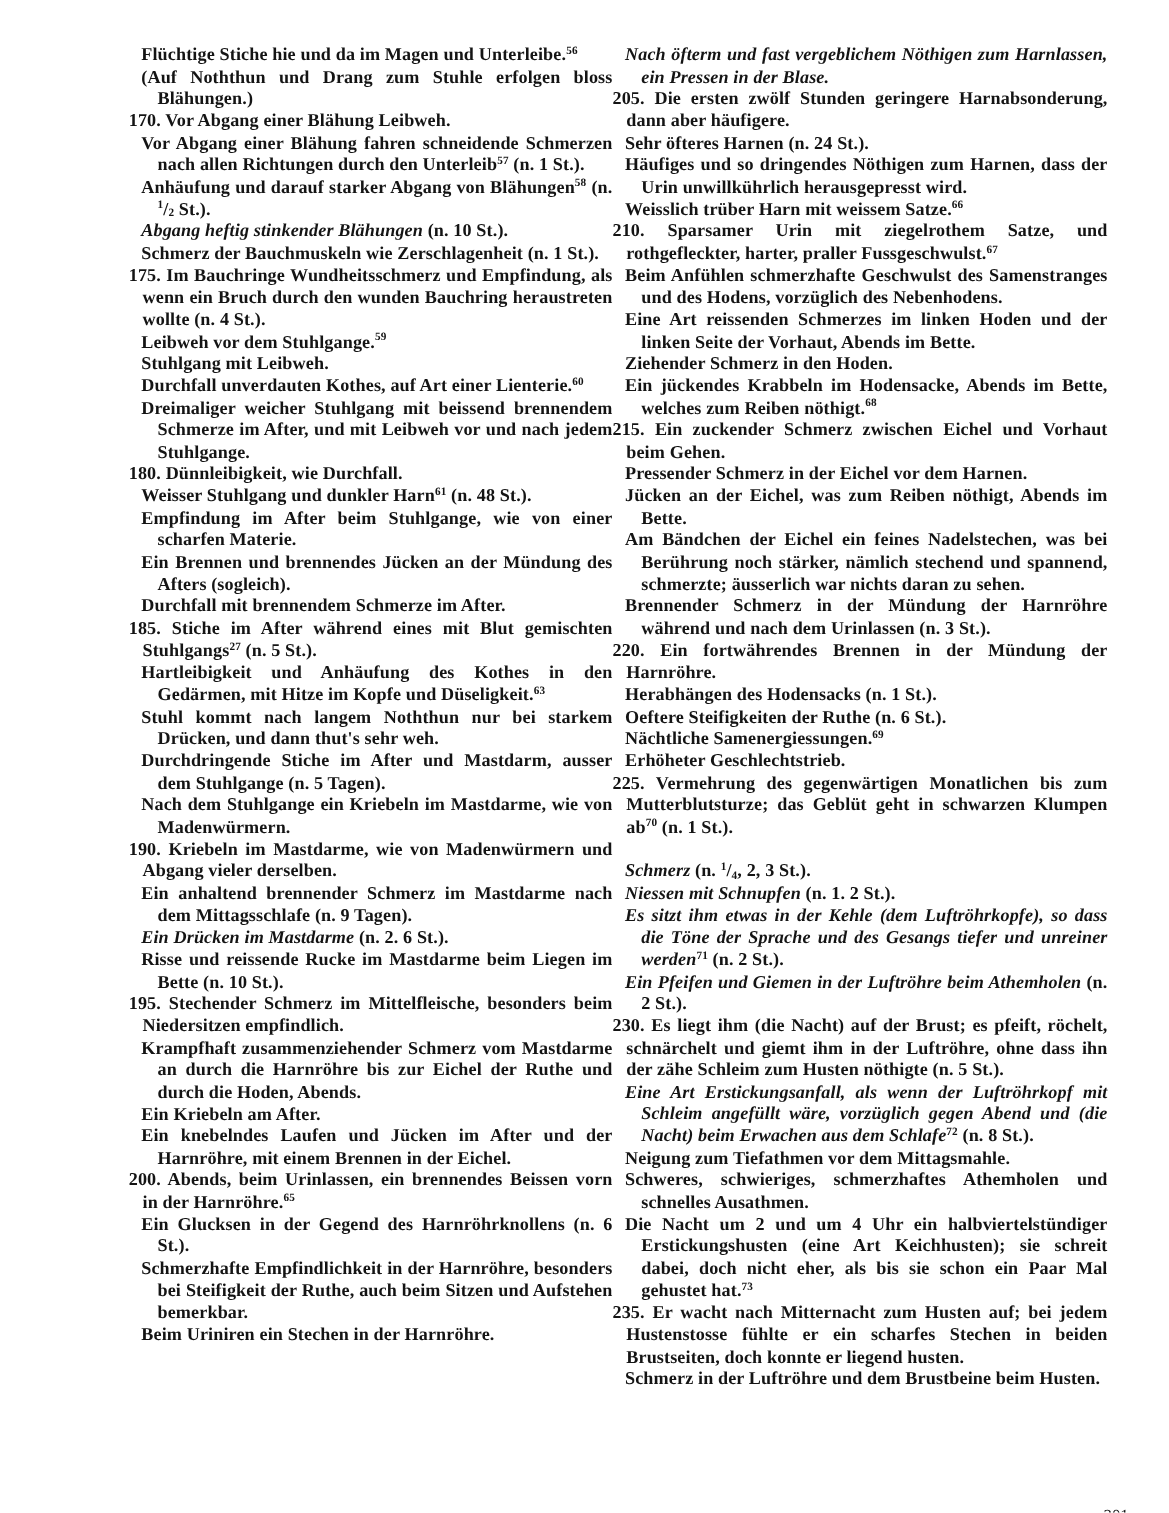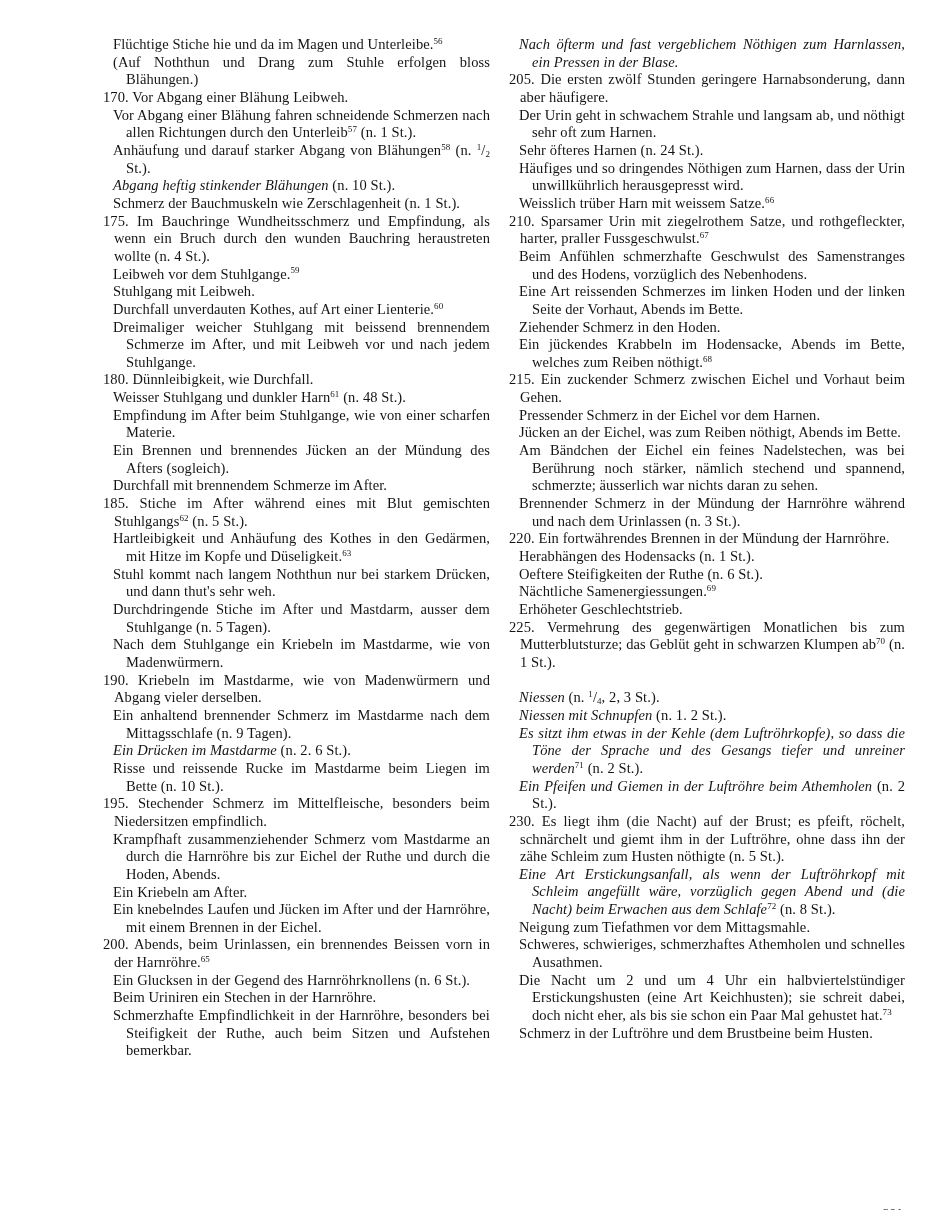--- a/index.html
+++ b/index.html
@@ -16,21 +16,21 @@
   .page {
     box-sizing: border-box;
     position: relative;
     width: 935px;
     height: 1210px;
     padding: 36px 30px 0 103px;
     background: #ffffff;
   }
   .cols {
     display: flex;
-    gap: 19px;
+    font-weight: bold;
   }
   .col {
     font-size: 14.5px;
     line-height: 17.65px;
     text-align: justify;
     letter-spacing: 0.1px;
   }
   .col-left  { width: 387px; }
   .col-right { width: 396px; }
   p { margin: 0; }
@@ -83,68 +83,68 @@
         <p class="entry"><span>175. </span>Im Bauchringe Wundheitsschmerz und Empfindung, als wenn ein Bruch durch den wunden Bauchring heraustreten wollte (n. 4 St.).</p>
         <p class="sub">Leibweh vor dem Stuhlgange.<sup>59</sup></p>
         <p class="sub">Stuhlgang mit Leibweh.</p>
         <p class="sub">Durchfall unverdauten Kothes, auf Art einer Lienterie.<sup>60</sup></p>
         <p class="sub">Dreimaliger weicher Stuhlgang mit beissend brennendem Schmerze im After, und mit Leibweh vor und nach jedem Stuhlgange.</p>
         <p class="entry"><span>180. </span>Dünnleibigkeit, wie Durchfall.</p>
         <p class="sub">Weisser Stuhlgang und dunkler Harn<sup>61</sup> (n. 48 St.).</p>
         <p class="sub">Empfindung im After beim Stuhlgange, wie von einer scharfen Materie.</p>
         <p class="sub">Ein Brennen und brennendes Jücken an der Mündung des Afters (sogleich).</p>
         <p class="sub">Durchfall mit brennendem Schmerze im After.</p>
-        <p class="entry"><span>185. </span>Stiche im After während eines mit Blut gemischten Stuhlgangs<sup>62</sup> (n. 5 St.).</p>
+        <p class="entry"><span>185. </span>Stiche im After während eines mit Blut gemischten Stuhlgangs<sup>27</sup> (n. 5 St.).</p>
         <p class="sub">Hartleibigkeit und Anhäufung des Kothes in den Gedärmen, mit Hitze im Kopfe und Düseligkeit.<sup>63</sup></p>
         <p class="sub">Stuhl kommt nach langem Noththun nur bei starkem Drücken, und dann thut's sehr weh.</p>
         <p class="sub">Durchdringende Stiche im After und Mastdarm, ausser dem Stuhlgange (n. 5 Tagen).</p>
         <p class="sub">Nach dem Stuhlgange ein Kriebeln im Mastdarme, wie von Madenwürmern.</p>
         <p class="entry"><span>190. </span>Kriebeln im Mastdarme, wie von Madenwürmern und Abgang vieler derselben.</p>
         <p class="sub">Ein anhaltend brennender Schmerz im Mastdarme nach dem Mittagsschlafe (n. 9 Tagen).</p>
         <p class="sub"><em>Ein Drücken im Mastdarme</em> (n. 2. 6 St.).</p>
         <p class="sub">Risse und reissende Rucke im Mastdarme beim Liegen im Bette (n. 10 St.).</p>
         <p class="entry"><span>195. </span>Stechender Schmerz im Mittelfleische, besonders beim Niedersitzen empfindlich.</p>
         <p class="sub">Krampfhaft zusammenziehender Schmerz vom Mastdarme an durch die Harnröhre bis zur Eichel der Ruthe und durch die Hoden, Abends.</p>
         <p class="sub">Ein Kriebeln am After.</p>
         <p class="sub">Ein knebelndes Laufen und Jücken im After und der Harnröhre, mit einem Brennen in der Eichel.</p>
         <p class="entry"><span>200. </span>Abends, beim Urinlassen, ein brennendes Beissen vorn in der Harnröhre.<sup>65</sup></p>
         <p class="sub">Ein Glucksen in der Gegend des Harnröhrknollens (n. 6 St.).</p>
+        <p class="sub">Schmerzhafte Empfindlichkeit in der Harnröhre, besonders bei Steifigkeit der Ruthe, auch beim Sitzen und Aufstehen bemerkbar.</p>
         <p class="sub">Beim Uriniren ein Stechen in der Harnröhre.</p>
-        <p class="sub">Schmerzhafte Empfindlichkeit in der Harnröhre, besonders bei Steifigkeit der Ruthe, auch beim Sitzen und Aufstehen bemerkbar.</p>
       </div>
     <div class="col col-right">
         <p class="sub"><em>Nach öfterm und fast vergeblichem Nöthigen zum Harnlassen, ein Pressen in der Blase.</em></p>
         <p class="entry"><span>205. </span>Die ersten zwölf Stunden geringere Harnabsonderung, dann aber häufigere.</p>
-        <p class="sub">Der Urin geht in schwachem Strahle und langsam ab, und nöthigt sehr oft zum Harnen.</p>
         <p class="sub">Sehr öfteres Harnen (n. 24 St.).</p>
         <p class="sub">Häufiges und so dringendes Nöthigen zum Harnen, dass der Urin unwillkührlich herausgepresst wird.</p>
         <p class="sub">Weisslich trüber Harn mit weissem Satze.<sup>66</sup></p>
         <p class="entry"><span>210. </span>Sparsamer Urin mit ziegelrothem Satze, und rothgefleckter, harter, praller Fussgeschwulst.<sup>67</sup></p>
         <p class="sub">Beim Anfühlen schmerzhafte Geschwulst des Samenstranges und des Hodens, vorzüglich des Nebenhodens.</p>
         <p class="sub">Eine Art reissenden Schmerzes im linken Hoden und der linken Seite der Vorhaut, Abends im Bette.</p>
         <p class="sub">Ziehender Schmerz in den Hoden.</p>
         <p class="sub">Ein jückendes Krabbeln im Hodensacke, Abends im Bette, welches zum Reiben nöthigt.<sup>68</sup></p>
         <p class="entry"><span>215. </span>Ein zuckender Schmerz zwischen Eichel und Vorhaut beim Gehen.</p>
         <p class="sub">Pressender Schmerz in der Eichel vor dem Harnen.</p>
         <p class="sub">Jücken an der Eichel, was zum Reiben nöthigt, Abends im Bette.</p>
         <p class="sub">Am Bändchen der Eichel ein feines Nadelstechen, was bei Berührung noch stärker, nämlich stechend und spannend, schmerzte; äusserlich war nichts daran zu sehen.</p>
         <p class="sub">Brennender Schmerz in der Mündung der Harnröhre während und nach dem Urinlassen (n. 3 St.).</p>
         <p class="entry"><span>220. </span>Ein fortwährendes Brennen in der Mündung der Harnröhre.</p>
         <p class="sub">Herabhängen des Hodensacks (n. 1 St.).</p>
         <p class="sub">Oeftere Steifigkeiten der Ruthe (n. 6 St.).</p>
         <p class="sub">Nächtliche Samenergiessungen.<sup>69</sup></p>
         <p class="sub">Erhöheter Geschlechtstrieb.</p>
         <p class="entry"><span>225. </span>Vermehrung des gegenwärtigen Monatlichen bis zum Mutterblutsturze; das Geblüt geht in schwarzen Klumpen ab<sup>70</sup> (n. 1 St.).</p>
         <div class="gap"></div>
-        <p class="sub"><em>Niessen</em> (n. <sup>1</sup>/<sub class="frac-den">4</sub>, 2, 3 St.).</p>
+        <p class="sub"><em>Schmerz</em> (n. <sup>1</sup>/<sub class="frac-den">4</sub>, 2, 3 St.).</p>
         <p class="sub"><em>Niessen mit Schnupfen</em> (n. 1. 2 St.).</p>
         <p class="sub"><em>Es sitzt ihm etwas in der Kehle (dem Luftröhrkopfe), so dass die Töne der Sprache und des Gesangs tiefer und unreiner werden</em><sup>71</sup> (n. 2 St.).</p>
         <p class="sub"><em>Ein Pfeifen und Giemen in der Luftröhre beim Athemholen</em> (n. 2 St.).</p>
         <p class="entry"><span>230. </span>Es liegt ihm (die Nacht) auf der Brust; es pfeift, röchelt, schnärchelt und giemt ihm in der Luftröhre, ohne dass ihn der zähe Schleim zum Husten nöthigte (n. 5 St.).</p>
         <p class="sub"><em>Eine Art Erstickungsanfall, als wenn der Luftröhrkopf mit Schleim angefüllt wäre, vorzüglich gegen Abend und (die Nacht) beim Erwachen aus dem Schlafe</em><sup>72</sup> (n. 8 St.).</p>
         <p class="sub">Neigung zum Tiefathmen vor dem Mittagsmahle.</p>
         <p class="sub">Schweres, schwieriges, schmerzhaftes Athemholen und schnelles Ausathmen.</p>
         <p class="sub">Die Nacht um 2 und um 4 Uhr ein halbviertelstündiger Erstickungshusten (eine Art Keichhusten); sie schreit dabei, doch nicht eher, als bis sie schon ein Paar Mal gehustet hat.<sup>73</sup></p>
+        <p class="entry"><span>235. </span>Er wacht nach Mitternacht zum Husten auf; bei jedem Hustenstosse fühlte er ein scharfes Stechen in beiden Brustseiten, doch konnte er liegend husten.</p>
         <p class="sub">Schmerz in der Luftröhre und dem Brustbeine beim Husten.</p>
       </div>
   </div>
   <div class="folio">301</div>
 </div>
 
 </body></html>

